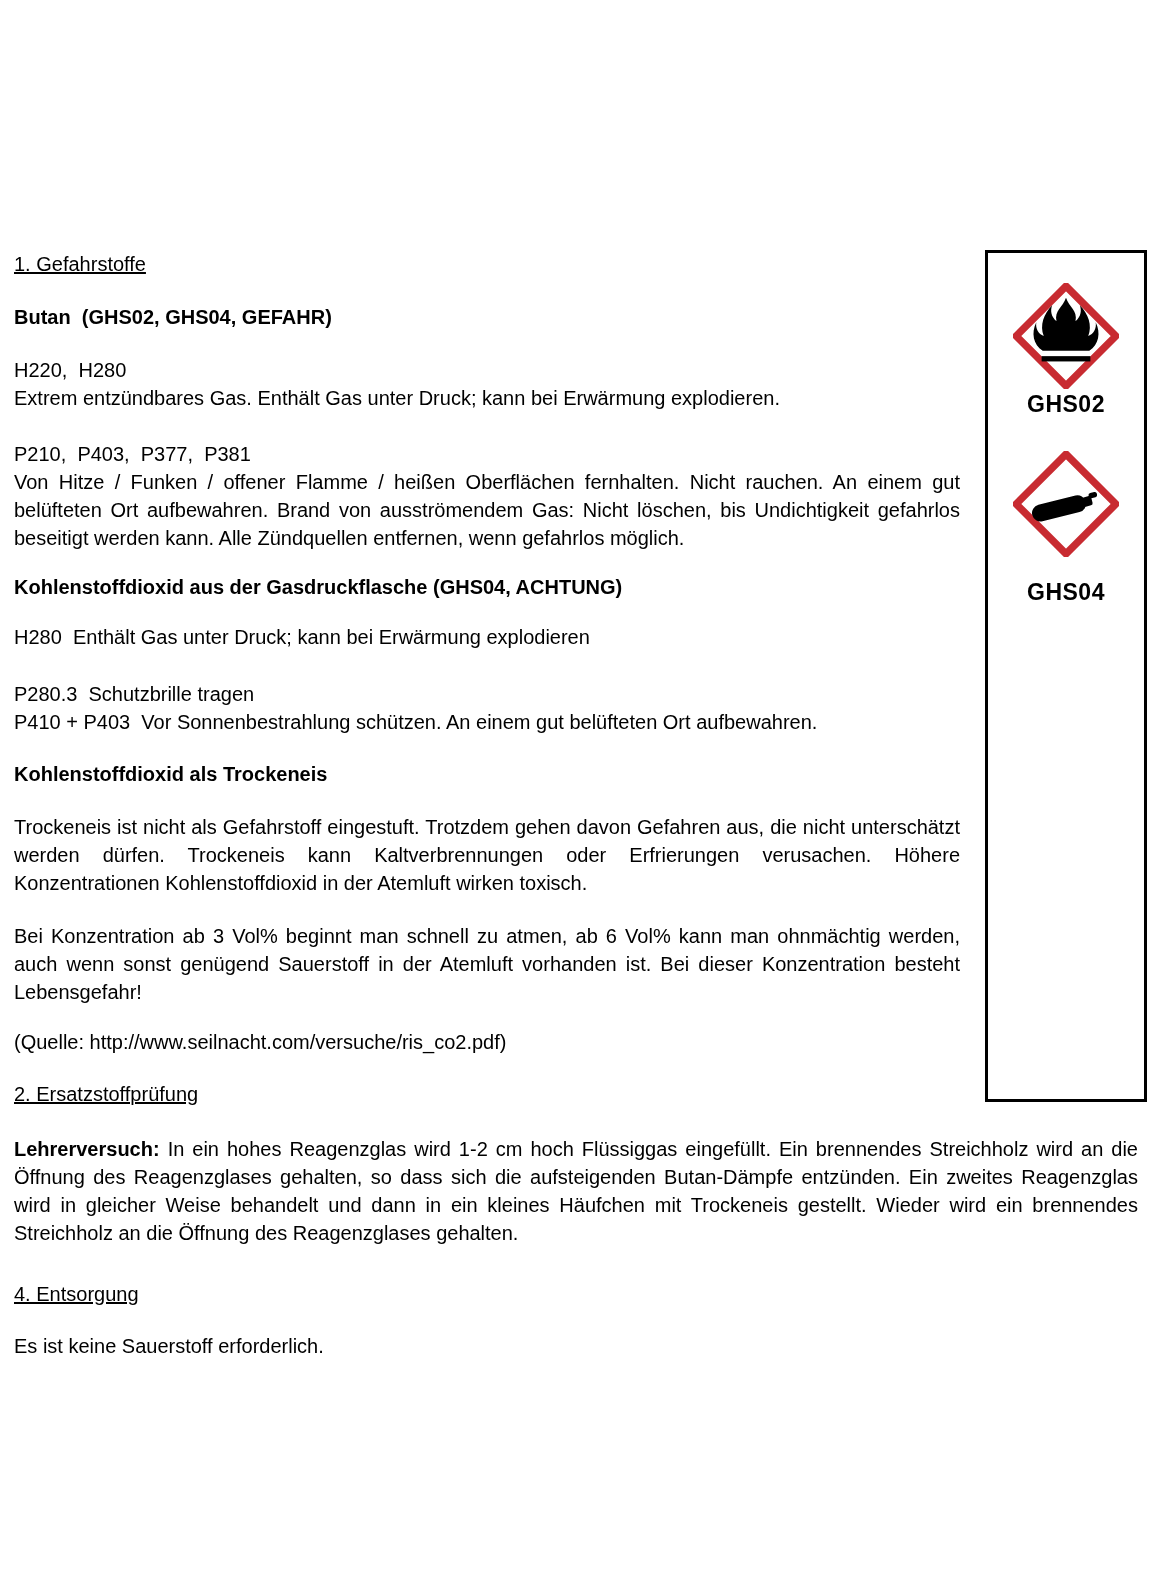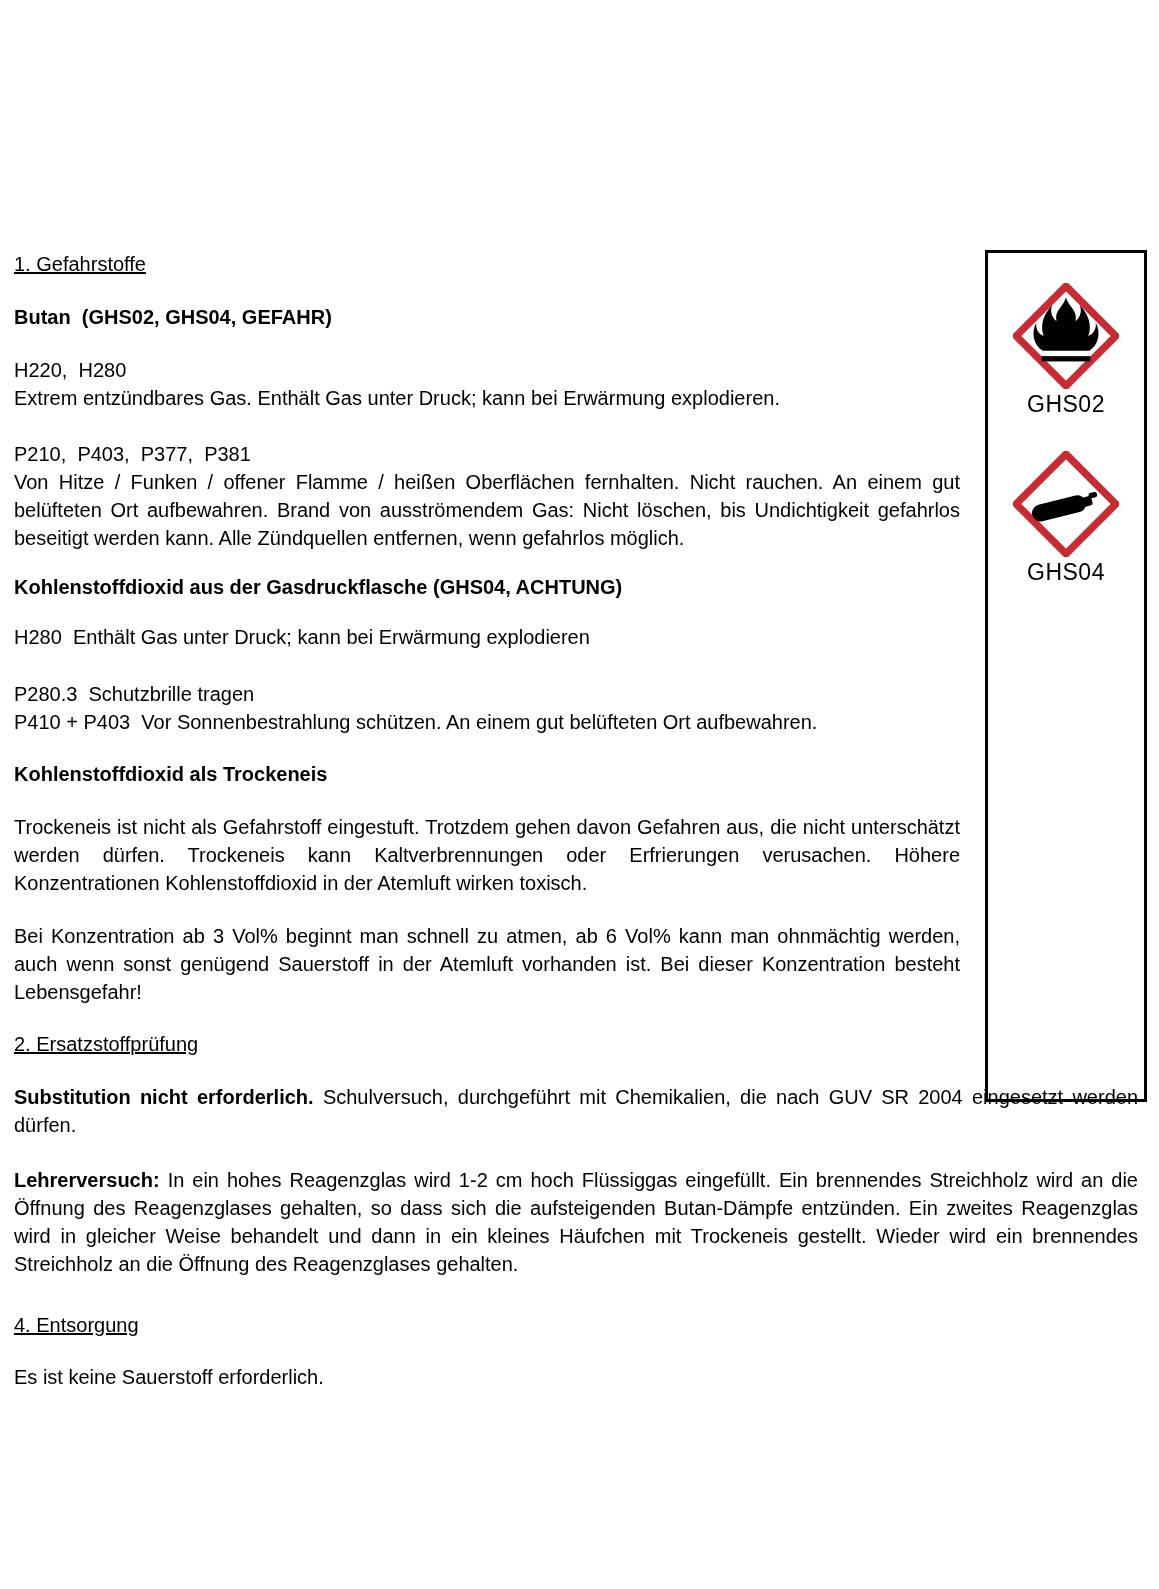--- a/index.html
+++ b/index.html
@@ -77,23 +77,23 @@
     flex-direction: column;
     align-items: center;
     padding-top: 30px;
     box-sizing: content-box;
   }
   .pictogram {
     display: flex;
     flex-direction: column;
     align-items: center;
   }
-  .pictogram + .pictogram { margin-top: 33px; }
+  .pictogram + .pictogram { margin-top: 33px; gap: 20px; }
   .ghs-label {
-    font-weight: normal;
+    font-weight: bold;
     font-size: 23px;
     line-height: 28px;
     margin-top: 1px;
     letter-spacing: 0.5px;
   }
   .diamond-stroke { stroke: var(--ghs-red); }
 </style>
 </head>
 <body>
 
@@ -152,25 +152,25 @@
 
       <p class="prewrap mt29">P280.3  Schutzbrille tragen</p>
       <p class="prewrap">P410 + P403  Vor Sonnenbestrahlung schützen. An einem gut belüfteten Ort aufbewahren.</p>
 
       <p class="sub-title mt24">Kohlenstoffdioxid als Trockeneis</p>
 
       <p class="just mt25">Trockeneis ist nicht als Gefahrstoff eingestuft. Trotzdem gehen davon Gefahren aus, die nicht unterschätzt werden dürfen. Trockeneis kann Kaltverbrennungen oder Erfrierungen verusachen. Höhere Konzentrationen Kohlenstoffdioxid in der Atemluft wirken toxisch.</p>
 
       <p class="just mt25">Bei Konzentration ab  3 Vol% beginnt man schnell zu atmen, ab 6 Vol% kann man ohnmächtig  werden, auch wenn sonst genügend Sauerstoff in der Atemluft vorhanden ist. Bei dieser Konzentration besteht Lebensgefahr!</p>
 
+      <p class="mt22">(Quelle: http://www.seilnacht.com/versuche/ris_co2.pdf)</p>
     </div>
 
     <div class="col-full">
       <h2 class="sec-heading mt24">2. Ersatzstoffprüfung</h2>
-      <p class="just mt25"><strong>Substitution nicht erforderlich.</strong> <span>Schulversuch, durchgeführt mit Chemikalien, die nach GUV SR 2004 eingesetzt werden dürfen.</span></p>
     </div>
 
     <div class="col-full">
       <p class="just mt27"><strong>Lehrerversuch:</strong> <span>In ein hohes Reagenzglas wird 1-2 cm hoch Flüssiggas eingefüllt. Ein brennendes Streichholz wird an die Öffnung des Reagenzglases gehalten, so dass sich die aufsteigenden Butan-Dämpfe entzünden. Ein zweites Reagenzglas wird in gleicher Weise behandelt und dann in ein kleines Häufchen mit Trockeneis gestellt. Wieder wird ein brennendes Streichholz an die Öffnung des Reagenzglases gehalten.</span></p>
     </div>
 
     <div class="col-full">
       <h2 class="sec-heading mt48">4. Entsorgung</h2>
       <p class="mt24">Es ist keine Sauerstoff erforderlich.</p>
     </div>

